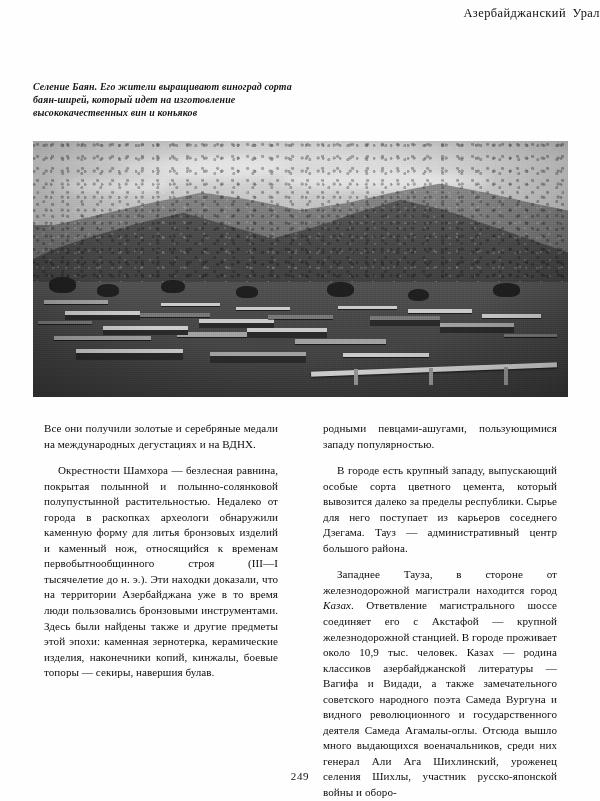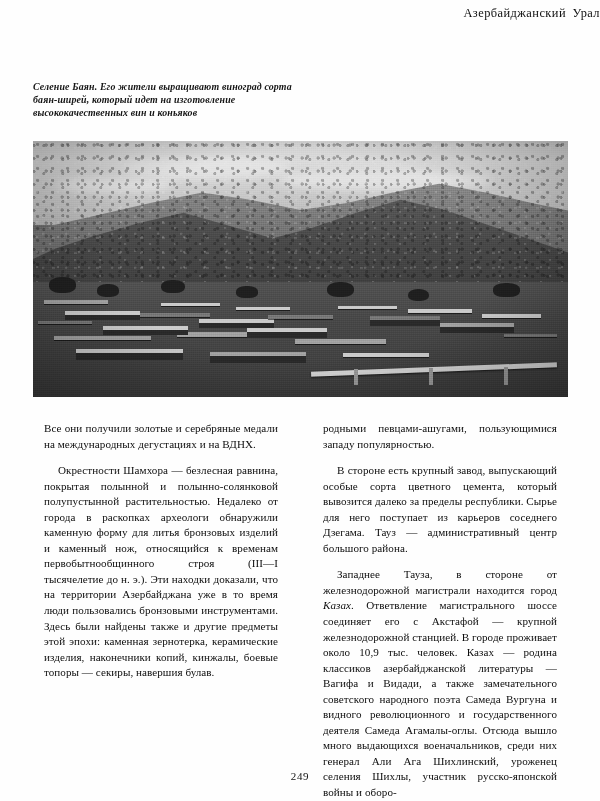--- a/index.html
+++ b/index.html
@@ -299,21 +299,21 @@
 
   <div class="columns">
 
     <div class="col">
       <p class="nohang">Все они получили золотые и серебряные медали на международных дегустациях и на ВДНХ.</p>
       <p class="indent">Окрестности Шамхора — безлесная равнина, покрытая полынной и полынно-солянковой полупустынной растительностью. Недалеко от города в раскопках археологи обнаружили каменную форму для литья бронзовых изделий и каменный нож, относящийся к временам первобытнообщинного строя (III—I тысячелетие до н. э.). Эти находки доказали, что на территории Азербайджана уже в то время люди пользовались бронзовыми инструментами. Здесь были найдены также и другие предметы этой эпохи: каменная зернотерка, керамические изделия, наконечники копий, кинжалы, боевые топоры — секиры, навершия булав.</p>
     </div>
 
     <div class="col">
       <p class="nohang">родными певцами-ашугами, пользующимися западу популярностью.</p>
-      <p class="indent">В стороне есть крупный завод, выпускающий особые сорта цветного цемента, который вывозится далеко за пределы республики. Сырье для него поступает из карьеров соседнего Дзегама. Тауз — административный центр большого района.</p>
+      <p class="indent">В городе есть крупный западу, выпускающий особые сорта цветного цемента, который вывозится далеко за пределы республики. Сырье для него поступает из карьеров соседнего Дзегама. Тауз — административный центр большого района.</p>
       <p class="indent"><span>Западнее Тауза, в стороне от железнодорожной магистрали находится город </span><span class="it">Казах</span><span>. Ответвление магистрального шоссе соединяет его с Акстафой — крупной железнодорожной станцией. В городе проживает около 10,9 тыс. человек. Казах — родина классиков азербайджанской литературы — Вагифа и Видади, а также замечательного советского народного поэта Самеда Вургуна и видного революционного и государственного деятеля Самеда Агамалы-оглы. Отсюда вышло много выдающихся военачальников, среди них генерал Али Ага Шихлинский, уроженец селения Шихлы, участник русско-японской войны и оборо-</span></p>
     </div>
 
   </div>
 
   <div class="folio">249</div>
 
 </div>
 
 </body></html>

